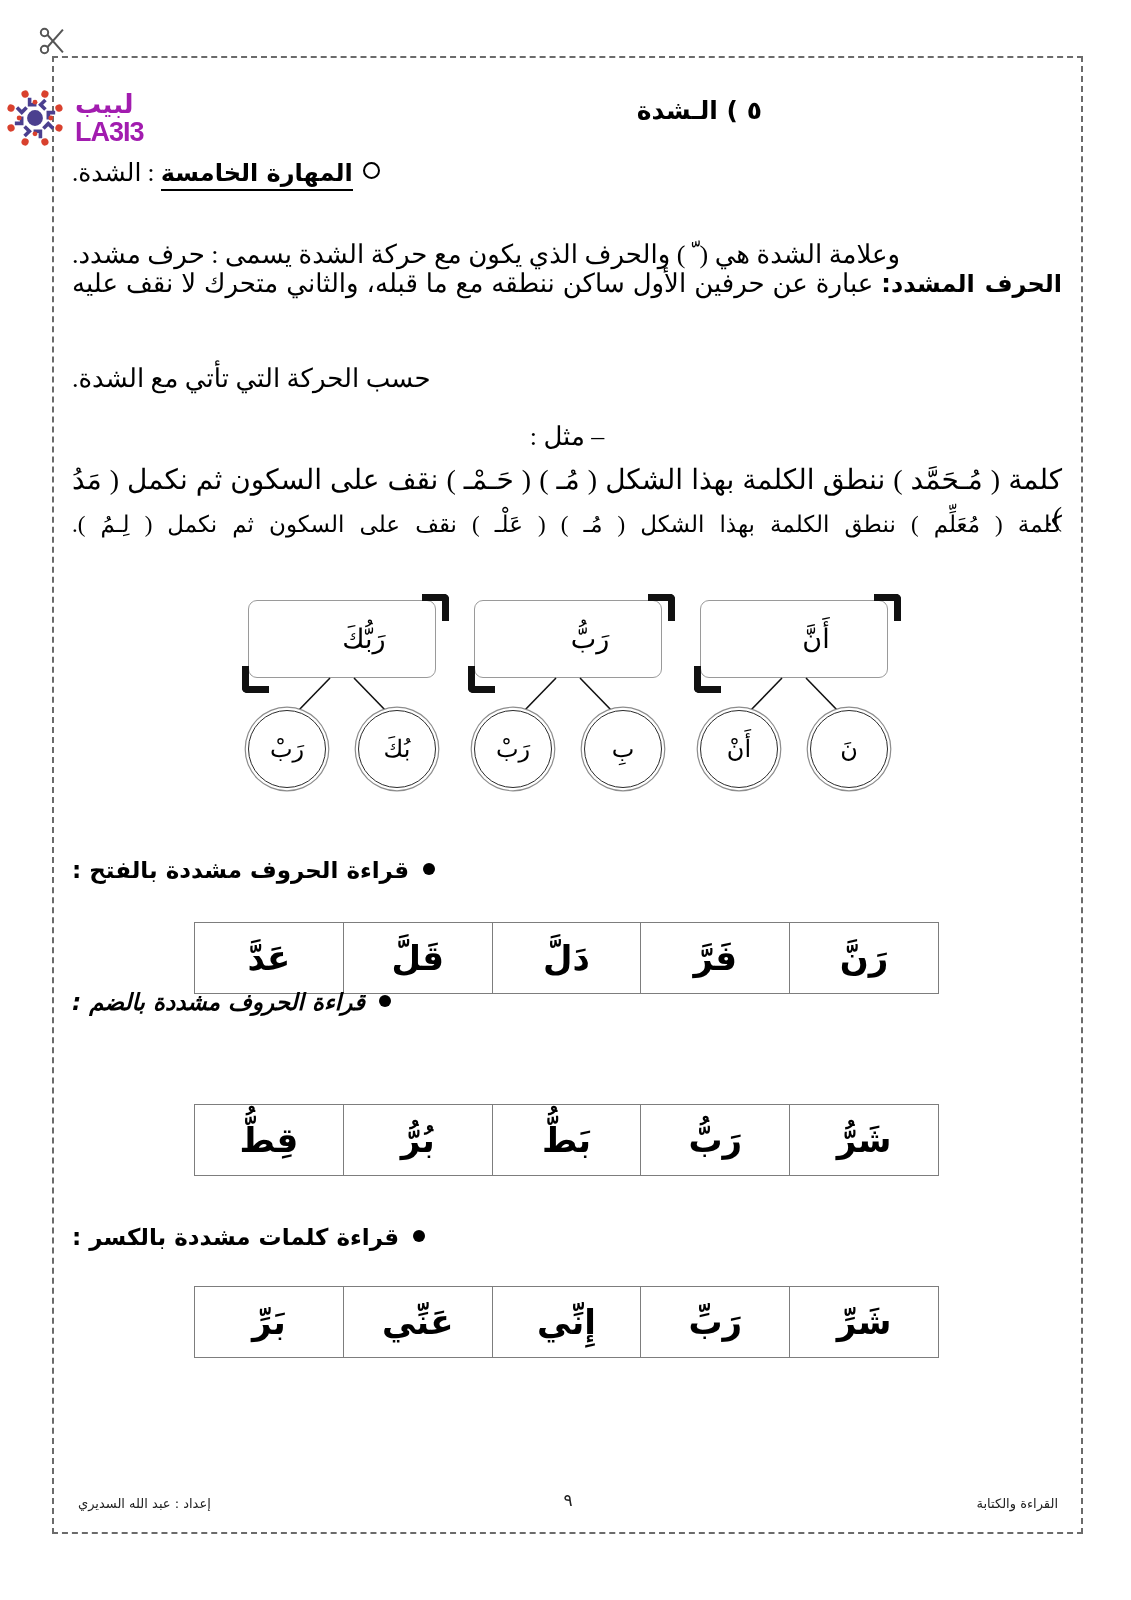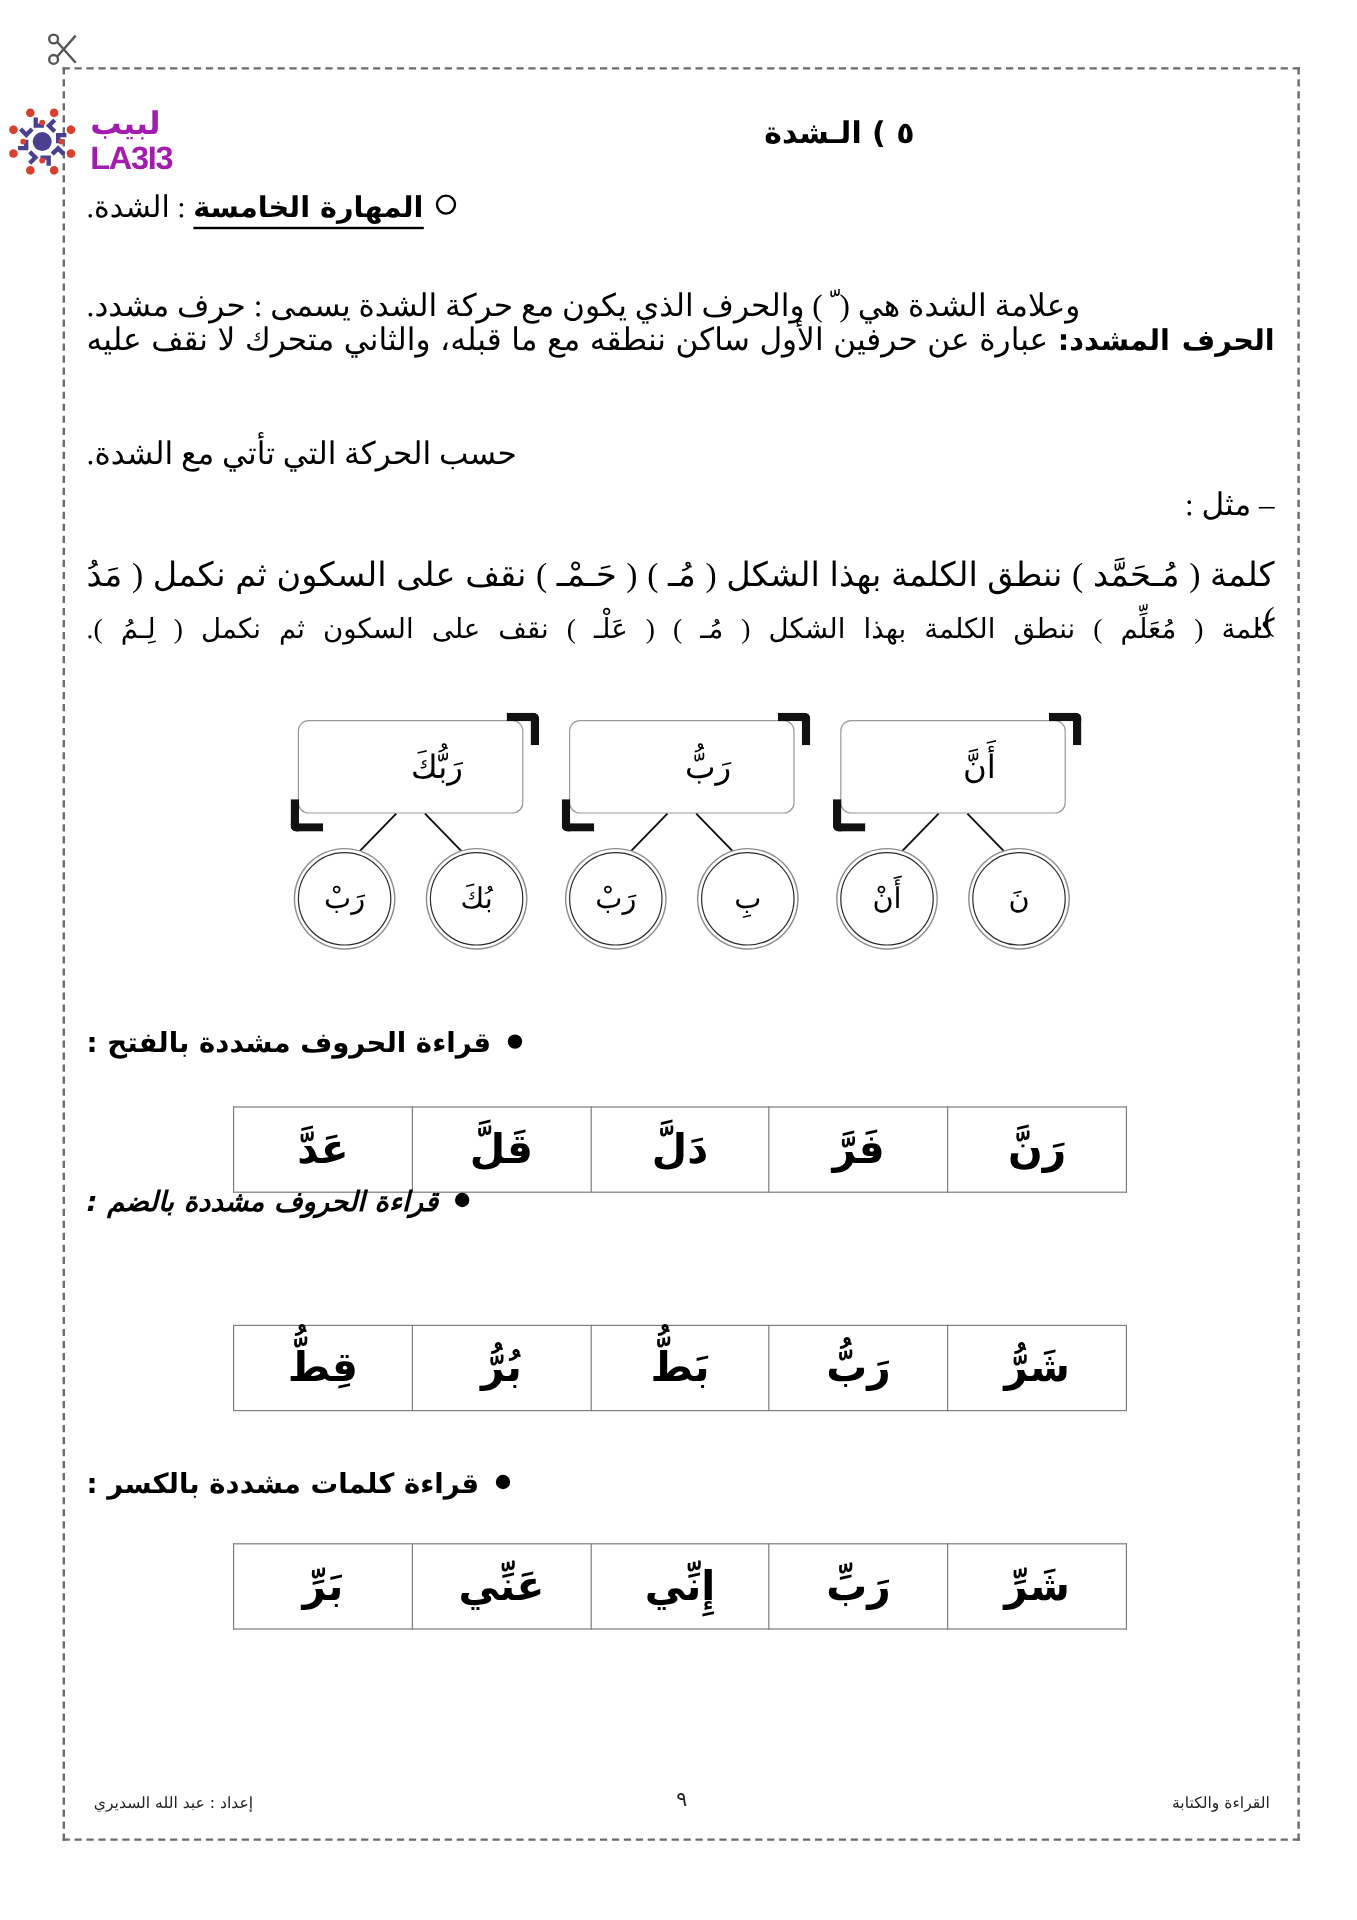--- a/index.html
+++ b/index.html
@@ -133,21 +133,21 @@
     line-height: 1.32;
   }
   .para-bold-lead {
     font-family: "DejaVu Sans", sans-serif;
     font-weight: bold;
     font-size: 24px;
   }
   #p1 { right: 0; top: 176px; width: 990px; text-align: left; }
   #p2 { right: 0; top: 205px; width: 990px; text-align: justify; text-align-last: justify; }
   #p3 { right: 0; top: 300px; width: 990px; text-align: left; }
-  #p-mithl { right: 0; top: 342px; width: 990px; text-align: right; font-size: 26px; }
+  #p-mithl { right: 0; top: 358px; width: 990px; text-align: center; font-size: 26px; }
 
   #ex1 { right: 0; top: 400px; width: 990px; text-align: justify; text-align-last: justify; font-size: 28px; }
   #ex2 { right: 0; top: 448px; width: 990px; text-align: justify; text-align-last: justify; font-size: 23px; }
 
   
   #trees {
     position: absolute;
     right: 168px;
     top: 530px;
     width: 660px;

